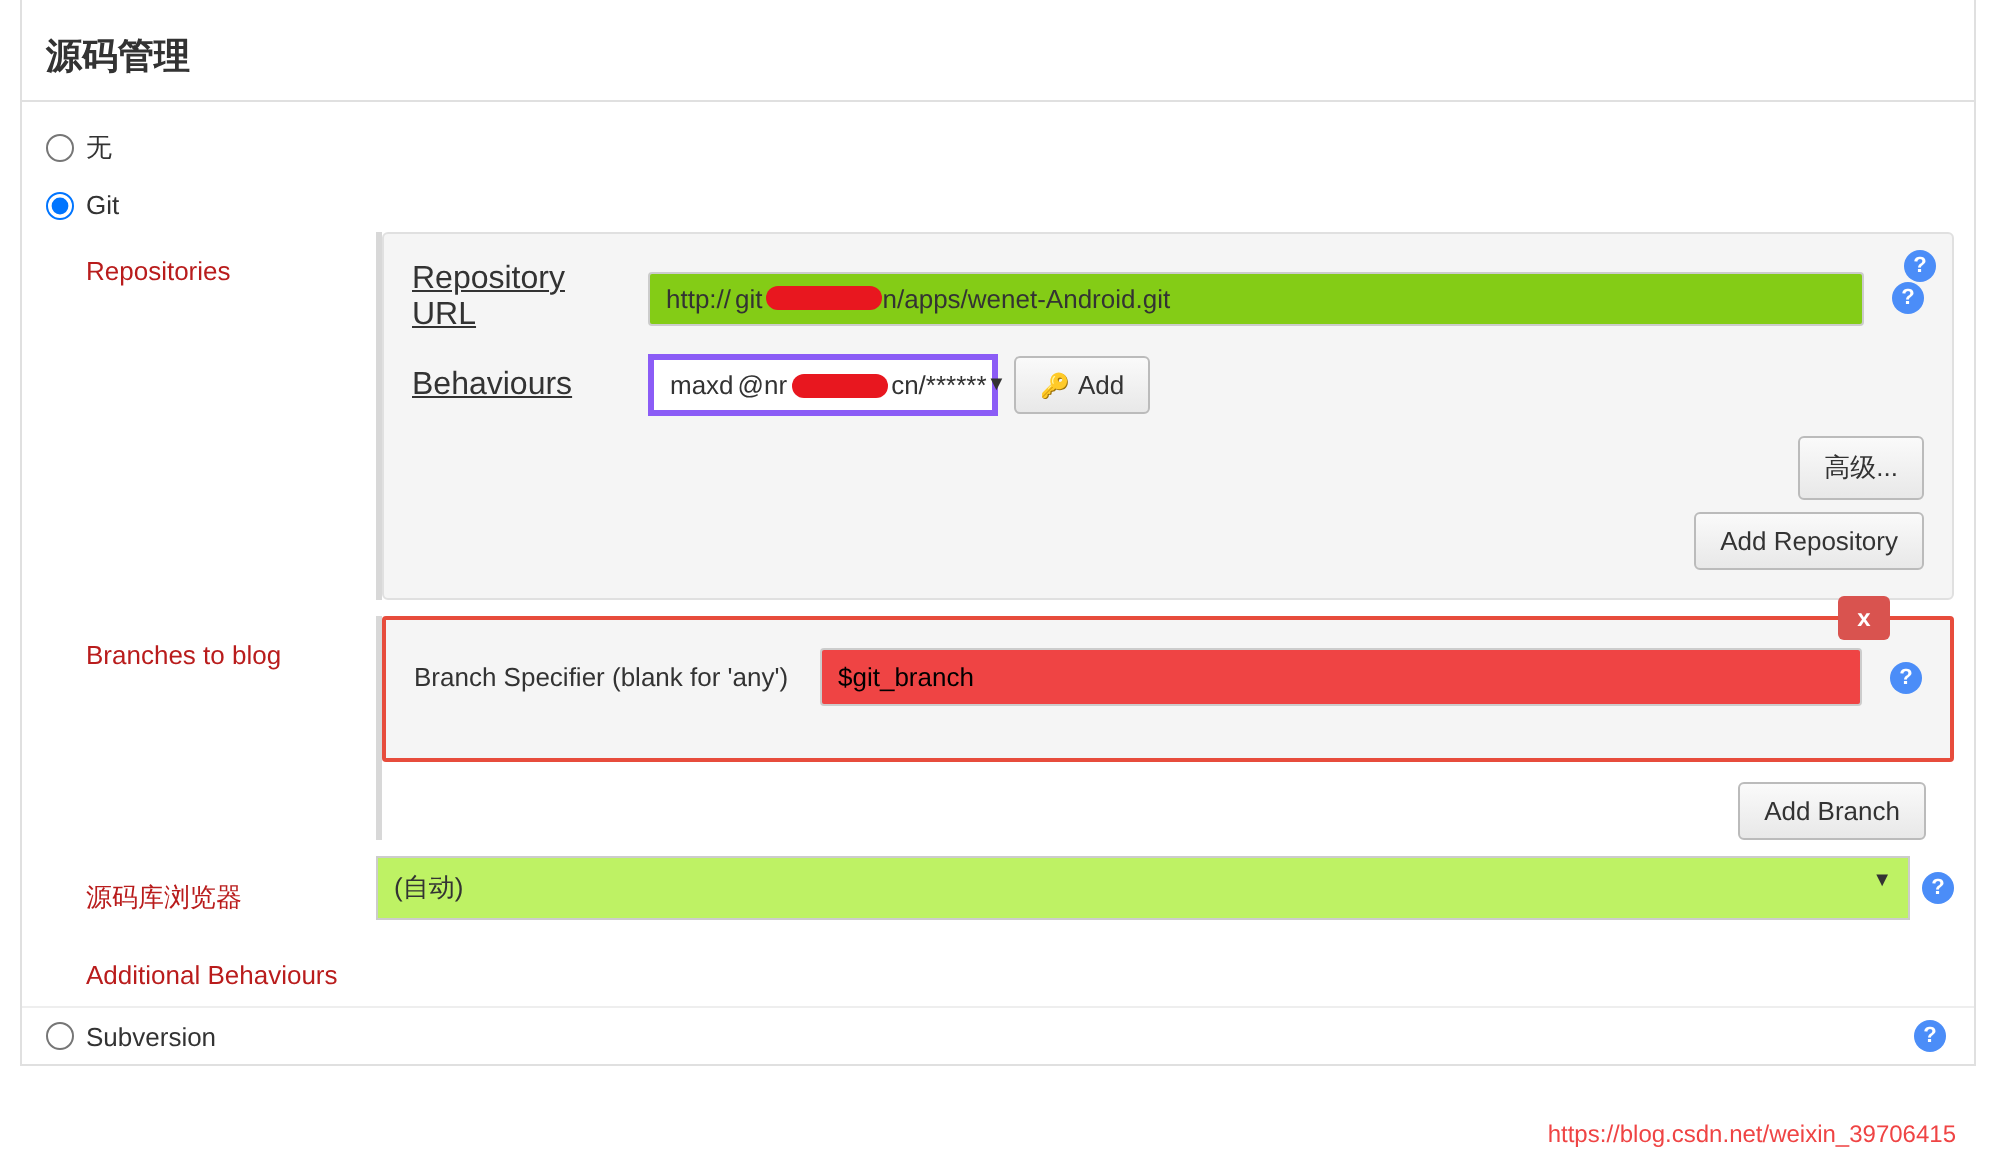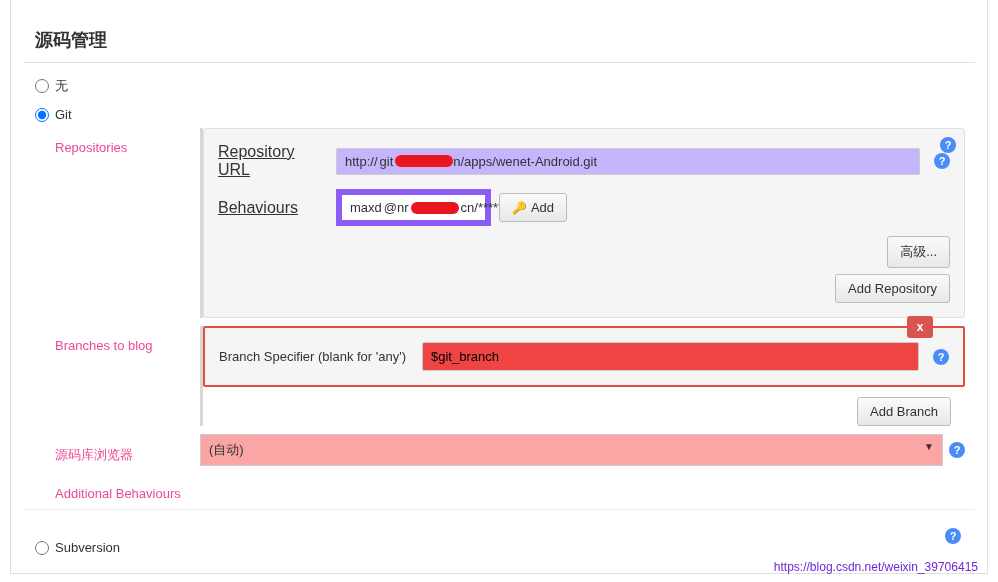--- a/index.html
+++ b/index.html
@@ -1,47 +1,47 @@
 <!DOCTYPE html>
 <html><head>
   <meta charset="utf-8">
   <style>
     * { box-sizing: border-box; margin: 0; padding: 0; }
     body { font-family: Arial, "Microsoft YaHei", sans-serif; font-size: 13px; color: #333; background: #fff; width: 998px; }
-    .main-panel { border: 1px solid #e0e0e0; border-top: none; margin: 0 10px; padding: 12px; }
+    .main-panel { border: 1px solid #e0e0e0; border-top: none; margin: 0 10px; padding: 0; }
     .section-title { font-size: 18px; font-weight: bold; padding: 16px 12px 10px; border-bottom: 1px solid #e0e0e0; margin-bottom: 8px; }
     .radio-row { padding: 6px 12px; display: flex; align-items: center; gap: 6px; }
     .radio-row input[type=radio] { width: 14px; height: 14px; }
     .radio-row label { font-size: 13px; }
     .git-content { padding-left: 32px; padding-right: 10px; }
     .field-row { display: flex; align-items: flex-start; margin-bottom: 8px; }
-    .field-label { width: 145px; padding-top: 12px; font-size: 13px; color: #ec4899; }
+    .field-label { width: 145px; padding-top: 12px; font-size: 13px; color: #b91c1c; }
     .field-body { flex: 1; position: relative; }
     .gray-box { background: #f5f5f5; border: 1px solid #e0e0e0; border-radius: 3px; padding: 14px; position: relative; }
     .inner-row { display: flex; align-items: center; margin-bottom: 10px; gap: 8px; }
     .inner-label { width: 110px; font-size: 16px; text-decoration: underline; }
     .inner-label-wide { width: 195px; font-size: 13px; }
     input[type=text] { border: 1px solid #ccc; border-radius: 2px; padding: 6px 8px; font-size: 13px; background: #ef4444; }
     .url-input { flex: 1; }
-    .cred-select { border: 6px solid #8b5cf6; background: #fff; padding: 5px 8px; font-size: 13px; width: 155px; display: flex; align-items: center; justify-content: space-between; }
+    .cred-select { border: 3px solid #8b5cf6; background: #fff; padding: 5px 8px; font-size: 13px; width: 175px; display: flex; align-items: center; justify-content: space-between; }
     .btn { background: linear-gradient(#fafafa, #e8e8e8); border: 1px solid #bbb; border-radius: 3px; padding: 6px 12px; font-size: 13px; color: #333; cursor: pointer; display: inline-flex; align-items: center; gap: 4px; }
     .btn-row-right { display: flex; justify-content: flex-end; margin-top: 6px; }
     .help-icon { width: 16px; height: 16px; border-radius: 50%; background: #4b8df8; color: #fff; font-size: 11px; font-weight: bold; display: inline-flex; align-items: center; justify-content: center; cursor: pointer; flex-shrink: 0; }
     .help-top-right { position: absolute; top: 8px; right: 8px; }
     .help-inline { margin-left: 6px; }
     .red-box { border: 2px solid #e74c3c; border-radius: 2px; padding: 14px; position: relative; background: #f5f5f5; }
     .delete-btn { position: absolute; top: -12px; right: 30px; width: 26px; height: 22px; background: #d9534f; color: #fff; border-radius: 3px; display: flex; align-items: center; justify-content: center; font-size: 12px; font-weight: bold; cursor: pointer; }
     .branch-input { flex: 1; }
-    .full-select { width: 100%; border: 1px solid #ccc; background: #fca5a5; padding: 6px 8px; font-size: 13px; display: flex; justify-content: space-between; align-items: flex-start; }
+    .full-select { width: 100%; border: 1px solid #ccc; background: #bef264; padding: 6px 8px; font-size: 13px; display: flex; justify-content: space-between; align-items: flex-start; }
     .dropdown-arrow { font-size: 10px; }
     .redact { display: inline-block; background: #e8171f; height: 12px; border-radius: 6px; vertical-align: middle; }
     .redact1 { width: 58px; }
     .redact2 { width: 48px; }
     .key-icon { color: #d4a932; font-size: 12px; }
-    .watermark { position: fixed; bottom: 8px; right: 20px; color: #6d28d9; font-size: 12px; pointer-events: none; }
+    .watermark { position: fixed; bottom: 8px; right: 20px; color: #ef4444; font-size: 12px; pointer-events: none; }
     .divider-left { border-left: 3px solid #d8d8d8; padding-left: 0; margin-left: 0; }
   </style>
 </head>
 <body>
 
 <div class="main-panel">
   <div class="section-title">源码管理</div>
 
   <div class="radio-row">
     <input type="radio" name="scm" style="">
@@ -55,21 +55,21 @@
 
   <div class="git-content">
 
     <div class="field-row">
       <div class="field-label">Repositories</div>
       <div class="field-body divider-left">
         <div class="gray-box">
           <span class="help-icon help-top-right">?</span>
           <div class="inner-row">
             <div class="inner-label">Repository URL</div>
-            <div class="url-input" style="flex:1; display:flex; align-items:center; border:1px solid #ccc; background:#c4b5fd; padding:5px 8px; border-radius:2px;">
+            <div class="url-input" style="flex:1; display:flex; align-items:center; border:1px solid #ccc; background:#84cc16; padding:5px 8px; border-radius:2px;">
               <span>http://</span>
                 <span style="margin:0 2px;">git</span>
                 <span class="redact redact1"></span>
                 <span>n/apps/wenet-Android.git</span>
             </div>
             <span class="help-icon help-inline">?</span>
           </div>
           <div class="inner-row">
             <div class="inner-label">Behaviours</div>
             <div class="cred-select">
@@ -94,21 +94,21 @@
           </div>
         </div>
       </div>
     </div>
 
     <div class="field-row">
       <div class="field-label">Branches to blog</div>
       <div class="field-body divider-left">
         <div class="red-box">
           <div class="delete-btn">x</div>
-          <div class="inner-row" style="margin-bottom:0;">
+          <div class="inner-row" style="margin-bottom:12px;">
             <div class="inner-label-wide">Branch Specifier (blank for 'any')</div>
             <input type="text" class="branch-input" value="$git_branch" style="">
             <span class="help-icon help-inline">?</span>
           </div>
         </div>
         <div class="btn-row-right" style="padding-right:14px; margin-top:10px;">
           <button class="btn">Add Branch</button>
         </div>
       </div>
     </div>
@@ -123,21 +123,21 @@
         <span class="help-icon">?</span>
       </div>
     </div>
 
     <div class="field-row">
       <div class="field-label">Additional Behaviours</div>
     </div>
   </div>
 
   <div class="radio-row" style="border-top:1px solid #eee; margin-top:6px; display:flex; justify-content:space-between; padding-right:14px;">
-    <div style="display:flex; align-items:center; gap:6px;margin-top:24px;">
+    <div style="display:flex; align-items:center; gap:6px;">
       <input type="radio" name="scm" style="">
       <label>Subversion</label>
     </div>
     <span class="help-icon">?</span>
   </div>
 </div>
 
 <div class="watermark">https://blog.csdn.net/weixin_39706415</div>
 
 </body></html>

